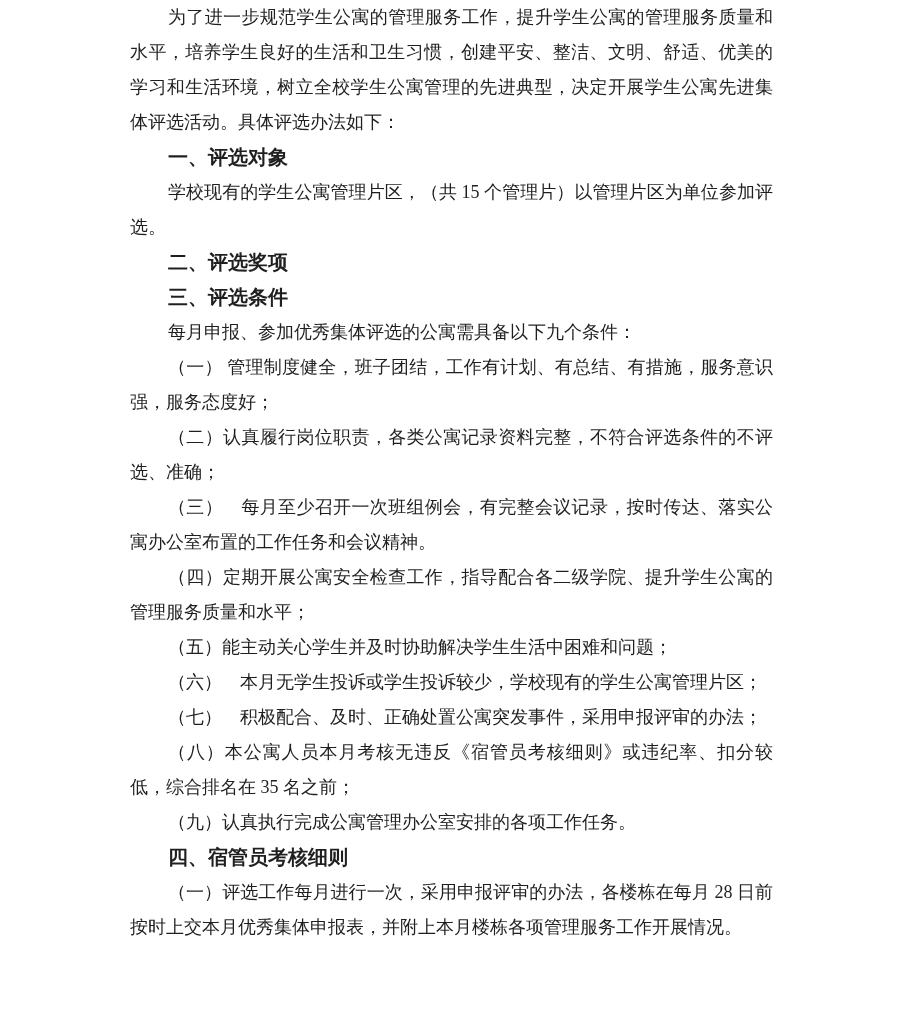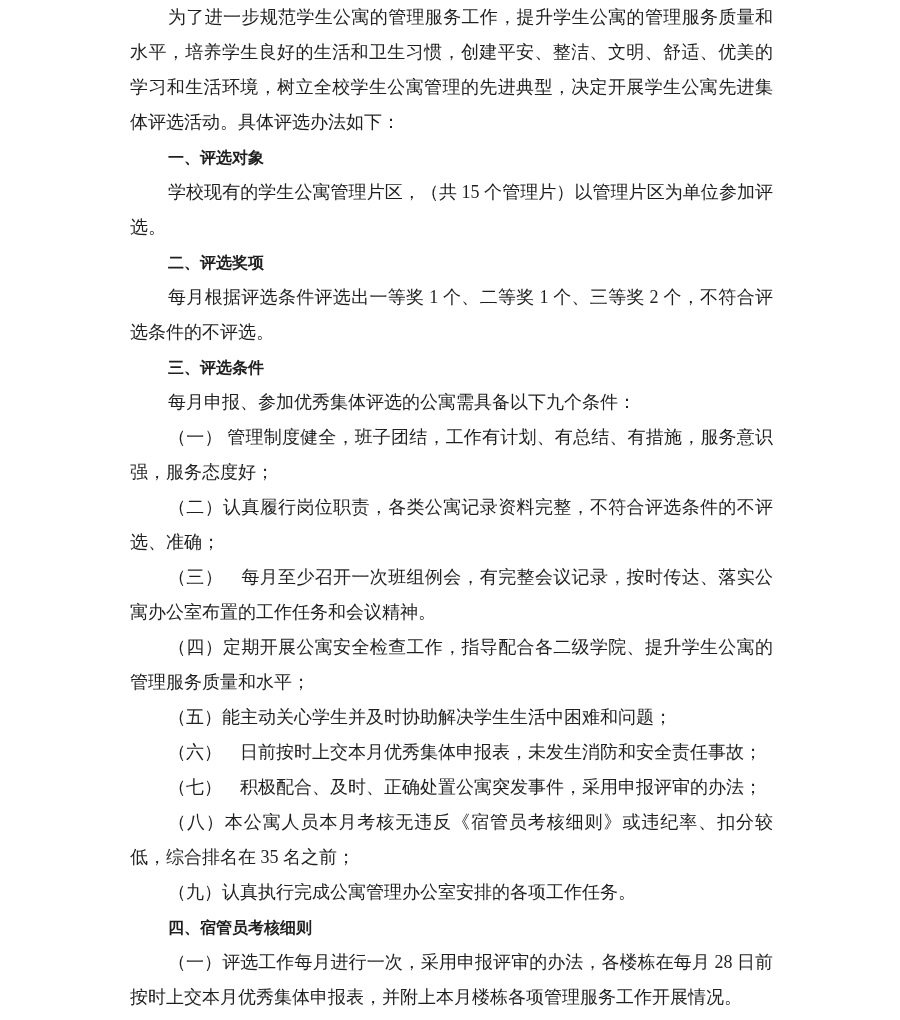--- a/index.html
+++ b/index.html
@@ -26,40 +26,39 @@
     color: #1f1f1f;
     text-align: justify;
   }
   .doc-content p {
     margin: 0;
     padding: 0;
     text-indent: 38px;
   }
   .para-heading {
     font-weight: 700;
-    font-size: 16px;
+    font-size: 20px;
   }
 </style>
 </head>
 <body>
 
 <div class="page">
   <div class="doc-content">
     <p class="para-body">为了进一步规范学生公寓的管理服务工作，提升学生公寓的管理服务质量和水平，培养学生良好的生活和卫生习惯，创建平安、整洁、文明、舒适、优美的学习和生活环境，树立全校学生公寓管理的先进典型，决定开展学生公寓先进集体评选活动。具体评选办法如下：</p>
     <p class="para-heading">一、评选对象</p>
     <p class="para-body">学校现有的学生公寓管理片区，（共 15 个管理片）以管理片区为单位参加评选。</p>
     <p class="para-heading">二、评选奖项</p>
-    <p class="para-body">每月根据评选条件评选出一等奖 1 个、二等奖 1 个、三等奖 2 个，不符合评选条件的不评选。</p>
     <p class="para-heading">三、评选条件</p>
     <p class="para-body">每月申报、参加优秀集体评选的公寓需具备以下九个条件：</p>
     <p class="para-body">（一） 管理制度健全，班子团结，工作有计划、有总结、有措施，服务意识强，服务态度好；</p>
     <p class="para-body">（二）认真履行岗位职责，各类公寓记录资料完整，不符合评选条件的不评选、准确；</p>
     <p class="para-body">（三）　每月至少召开一次班组例会，有完整会议记录，按时传达、落实公寓办公室布置的工作任务和会议精神。</p>
     <p class="para-body">（四）定期开展公寓安全检查工作，指导配合各二级学院、提升学生公寓的管理服务质量和水平；</p>
     <p class="para-body">（五）能主动关心学生并及时协助解决学生生活中困难和问题；</p>
-    <p class="para-body">（六）　日前按时上交本月优秀集体申报表，未发生消防和安全责任事故；</p>
+    <p class="para-body">（六）　本月无学生投诉或学生投诉较少，学校现有的学生公寓管理片区；</p>
     <p class="para-body">（七）　积极配合、及时、正确处置公寓突发事件，采用申报评审的办法；</p>
     <p class="para-body">（八）本公寓人员本月考核无违反《宿管员考核细则》或违纪率、扣分较低，综合排名在 35 名之前；</p>
     <p class="para-body">（九）认真执行完成公寓管理办公室安排的各项工作任务。</p>
     <p class="para-heading">四、宿管员考核细则</p>
     <p class="para-body">（一）评选工作每月进行一次，采用申报评审的办法，各楼栋在每月 28 日前按时上交本月优秀集体申报表，并附上本月楼栋各项管理服务工作开展情况。</p>
   </div>
 </div>
 
 </body></html>

